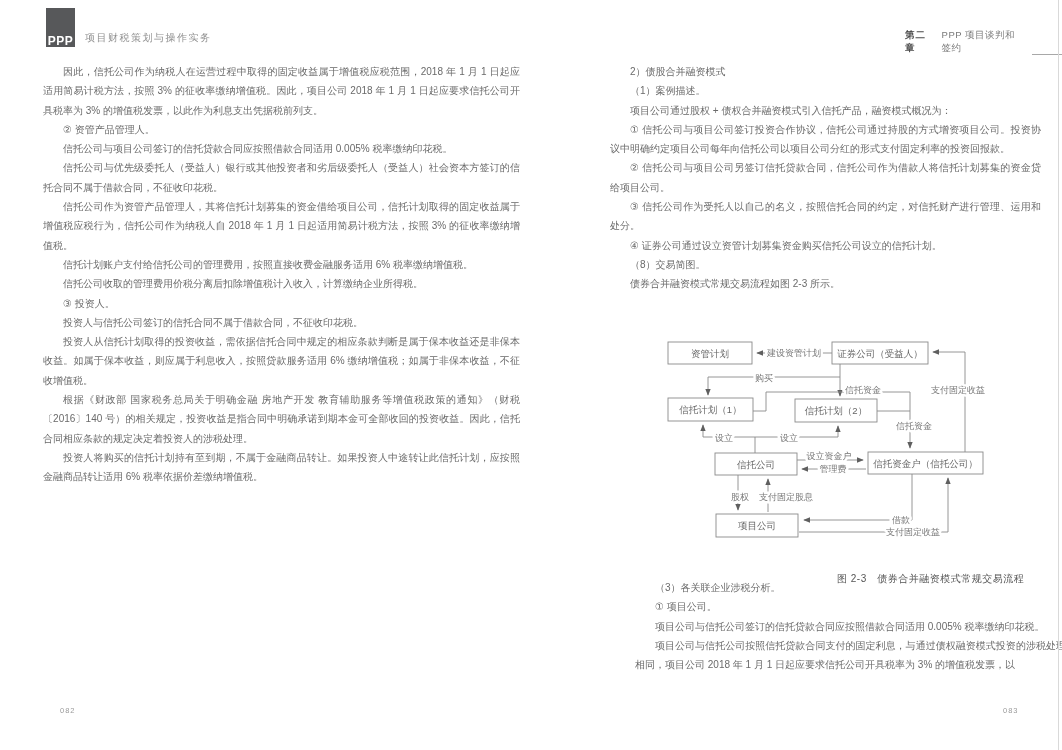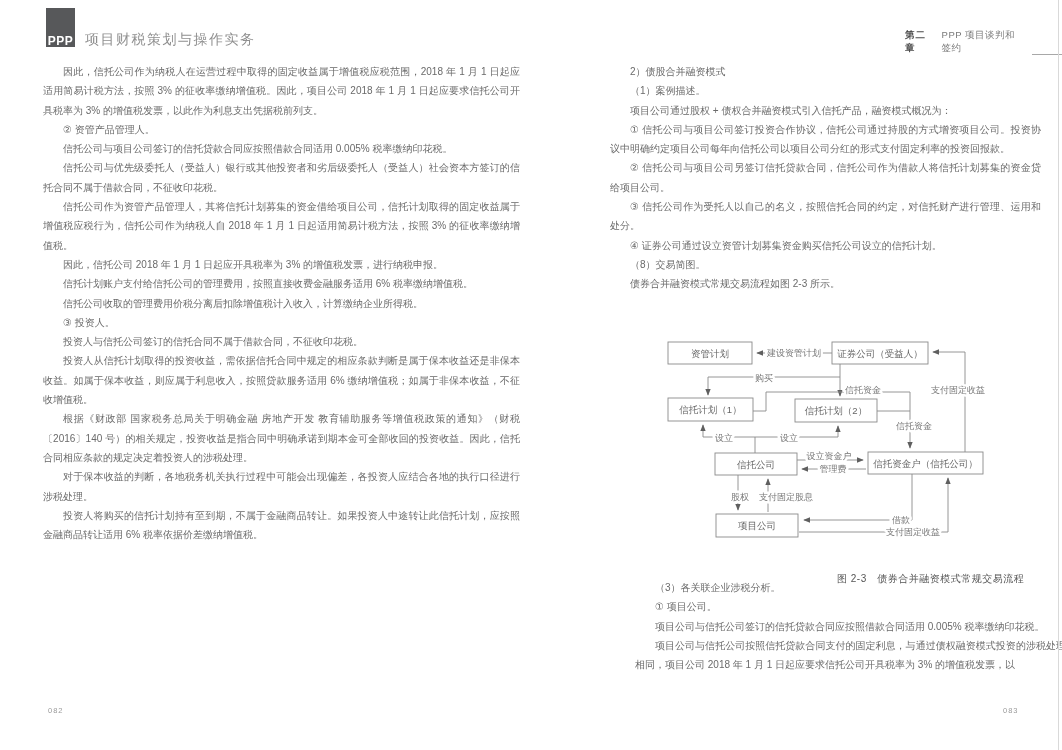--- a/index.html
+++ b/index.html
@@ -7,41 +7,41 @@
     width:1062px;height:750px;position:relative;background:#ffffff;
     font-family:"Liberation Sans","DejaVu Sans",sans-serif;
     color:#6a6a6a;overflow:hidden;
   }
   
   .logo-box{
     position:absolute;left:46px;top:8px;width:29px;height:39px;
     background:#57585a;display:flex;align-items:flex-end;justify-content:center;
   }
   .logo-box span{color:#ffffff;font-weight:bold;font-size:12px;line-height:1;letter-spacing:.5px;}
-  .book-title{position:absolute;left:85px;top:31px;font-size:14px;color:#8f8f8f;letter-spacing:1.5px;}
+  .book-title{position:absolute;left:85px;top:31px;font-size:10px;color:#8f8f8f;letter-spacing:1.5px;}
   .chapter-wrap{position:absolute;left:905px;top:29px;display:flex;align-items:flex-end;gap:9px;font-size:9.5px;}
   .chapter-label{font-weight:bold;color:#4c4c4c;letter-spacing:1px;}
   .chapter-title{color:#7a7a7a;letter-spacing:.5px;}
   .chapter-rule{width:34px;height:1px;background:#a8a8a8;}
   
   .col{position:absolute;font-size:10px;line-height:19.3px;text-align:justify;}
   .col p{margin:0;}
   .col p.indent{text-indent:2em;}
   .col-left{left:43px;top:62px;width:477px;}
   .col-right-top{left:610px;top:62px;width:431px;}
   .col-right-bottom{left:635px;top:578px;width:431px;}
   
   .fig-svg{position:absolute;left:640px;top:334px;}
   .fig-svg text{font-family:"Liberation Sans","DejaVu Sans",sans-serif;}
   .node-label{font-size:9.5px;fill:#666666;text-anchor:middle;}
   .edge-label{font-size:9px;fill:#777777;text-anchor:middle;paint-order:stroke;stroke:#ffffff;stroke-width:5px;stroke-linejoin:round;}
   .fig-caption{position:absolute;left:837px;top:572px;font-size:10px;color:#555555;letter-spacing:.5px;white-space:nowrap;}
   
   .pageno{position:absolute;top:706px;font-size:7.5px;color:#9a9a9a;letter-spacing:1px;}
-  .pageno-left{left:48px;}
+  .pageno-left{left:60px;}
   .pageno-right{left:1003px;}
   .page-edge{position:absolute;left:1058px;top:0;width:1px;height:750px;background:#d9d9d9;}
 </style>
 </head>
 <body>
 
 <div class="logo-box">
   <span>PPP</span>
 </div>
 <div class="book-title">项目财税策划与操作实务</div>
@@ -50,28 +50,26 @@
   <span class="chapter-title">PPP 项目谈判和签约</span>
   <span class="chapter-rule"></span>
 </div>
 
 <div class="col col-left">
   <p class="indent">因此，信托公司作为纳税人在运营过程中取得的固定收益属于增值税应税范围，2018 年 1 月 1 日起应适用简易计税方法，按照 3% 的征收率缴纳增值税。因此，项目公司 2018 年 1 月 1 日起应要求信托公司开具税率为 3% 的增值税发票，以此作为利息支出凭据税前列支。</p>
   <p class="indent">② 资管产品管理人。</p>
   <p class="indent">信托公司与项目公司签订的信托贷款合同应按照借款合同适用 0.005% 税率缴纳印花税。</p>
   <p class="indent">信托公司与优先级委托人（受益人）银行或其他投资者和劣后级委托人（受益人）社会资本方签订的信托合同不属于借款合同，不征收印花税。</p>
   <p class="indent">信托公司作为资管产品管理人，其将信托计划募集的资金借给项目公司，信托计划取得的固定收益属于增值税应税行为，信托公司作为纳税人自 2018 年 1 月 1 日起适用简易计税方法，按照 3% 的征收率缴纳增值税。</p>
-  <p class="indent">因此，信托公司 2018 年 1 月 1 日起应开具税率为 3% 的增值税发票，进行纳税申报。</p>
   <p class="indent">信托计划账户支付给信托公司的管理费用，按照直接收费金融服务适用 6% 税率缴纳增值税。</p>
   <p class="indent">信托公司收取的管理费用价税分离后扣除增值税计入收入，计算缴纳企业所得税。</p>
   <p class="indent">③ 投资人。</p>
   <p class="indent">投资人与信托公司签订的信托合同不属于借款合同，不征收印花税。</p>
   <p class="indent">投资人从信托计划取得的投资收益，需依据信托合同中规定的相应条款判断是属于保本收益还是非保本收益。如属于保本收益，则应属于利息收入，按照贷款服务适用 6% 缴纳增值税；如属于非保本收益，不征收增值税。</p>
   <p class="indent">根据《财政部 国家税务总局关于明确金融 房地产开发 教育辅助服务等增值税政策的通知》（财税〔2016〕140 号）的相关规定，投资收益是指合同中明确承诺到期本金可全部收回的投资收益。因此，信托合同相应条款的规定决定着投资人的涉税处理。</p>
-  <p class="indent">对于保本收益的判断，各地税务机关执行过程中可能会出现偏差，各投资人应结合各地的执行口径进行涉税处理。</p>
   <p class="indent">投资人将购买的信托计划持有至到期，不属于金融商品转让。如果投资人中途转让此信托计划，应按照金融商品转让适用 6% 税率依据价差缴纳增值税。</p>
 </div>
 
 <div class="col col-right-top">
   <p class="indent">2）债股合并融资模式</p>
   <p class="indent">（1）案例描述。</p>
   <p class="indent">项目公司通过股权 + 债权合并融资模式引入信托产品，融资模式概况为：</p>
   <p class="indent">① 信托公司与项目公司签订投资合作协议，信托公司通过持股的方式增资项目公司。投资协议中明确约定项目公司每年向信托公司以项目公司分红的形式支付固定利率的投资回报款。</p>
   <p class="indent">② 信托公司与项目公司另签订信托贷款合同，信托公司作为借款人将信托计划募集的资金贷给项目公司。</p>
   <p class="indent">③ 信托公司作为受托人以自己的名义，按照信托合同的约定，对信托财产进行管理、运用和处分。</p>

